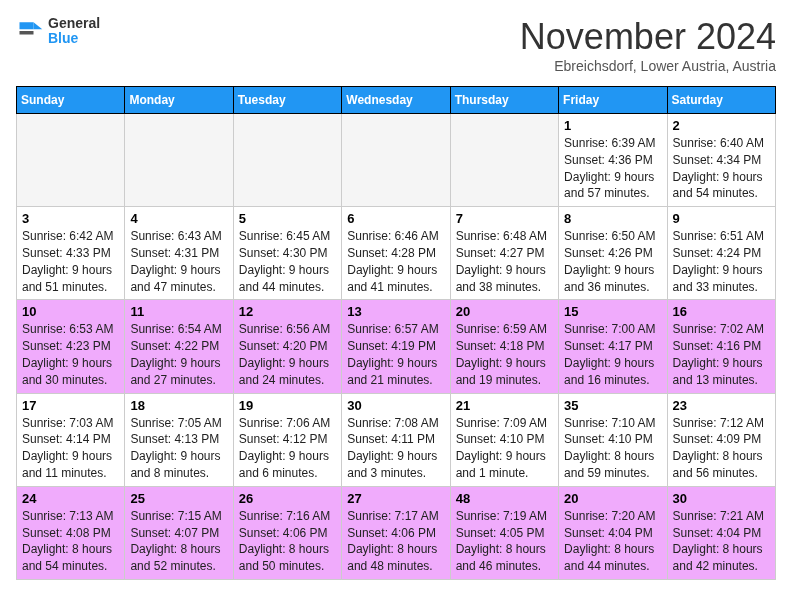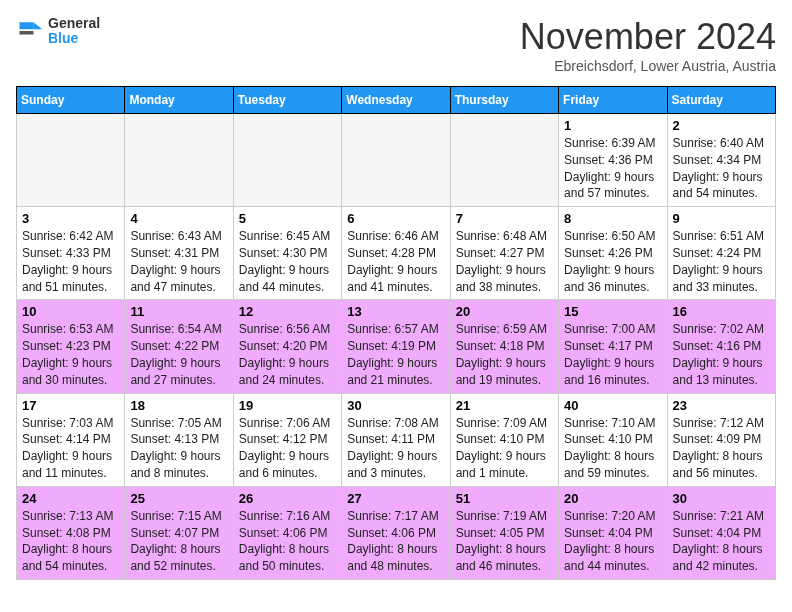--- a/index.html
+++ b/index.html
@@ -214,21 +214,21 @@
         </td>
         <td>
           <span class="day-number">30</span>
           <div class="day-info">Sunrise: 7:08 AM<br>Sunset: 4:11 PM<br>Daylight: 9 hours and 3 minutes.</div>
         </td>
         <td>
           <span class="day-number">21</span>
           <div class="day-info">Sunrise: 7:09 AM<br>Sunset: 4:10 PM<br>Daylight: 9 hours and 1 minute.</div>
         </td>
         <td>
-          <span class="day-number">40</span>
+          <span class="day-number">35</span>
           <div class="day-info">Sunrise: 7:10 AM<br>Sunset: 4:10 PM<br>Daylight: 8 hours and 59 minutes.</div>
         </td>
         <td>
           <span class="day-number">23</span>
           <div class="day-info">Sunrise: 7:12 AM<br>Sunset: 4:09 PM<br>Daylight: 8 hours and 56 minutes.</div>
         </td>
       </tr>
       <tr class="week-row">
         <td class="shaded">
           <span class="day-number">24</span>
@@ -240,21 +240,21 @@
         </td>
         <td class="shaded">
           <span class="day-number">26</span>
           <div class="day-info">Sunrise: 7:16 AM<br>Sunset: 4:06 PM<br>Daylight: 8 hours and 50 minutes.</div>
         </td>
         <td class="shaded">
           <span class="day-number">27</span>
           <div class="day-info">Sunrise: 7:17 AM<br>Sunset: 4:06 PM<br>Daylight: 8 hours and 48 minutes.</div>
         </td>
         <td class="shaded">
-          <span class="day-number">51</span>
+          <span class="day-number">48</span>
           <div class="day-info">Sunrise: 7:19 AM<br>Sunset: 4:05 PM<br>Daylight: 8 hours and 46 minutes.</div>
         </td>
         <td class="shaded">
           <span class="day-number">20</span>
           <div class="day-info">Sunrise: 7:20 AM<br>Sunset: 4:04 PM<br>Daylight: 8 hours and 44 minutes.</div>
         </td>
         <td class="shaded">
           <span class="day-number">30</span>
           <div class="day-info">Sunrise: 7:21 AM<br>Sunset: 4:04 PM<br>Daylight: 8 hours and 42 minutes.</div>
         </td>

